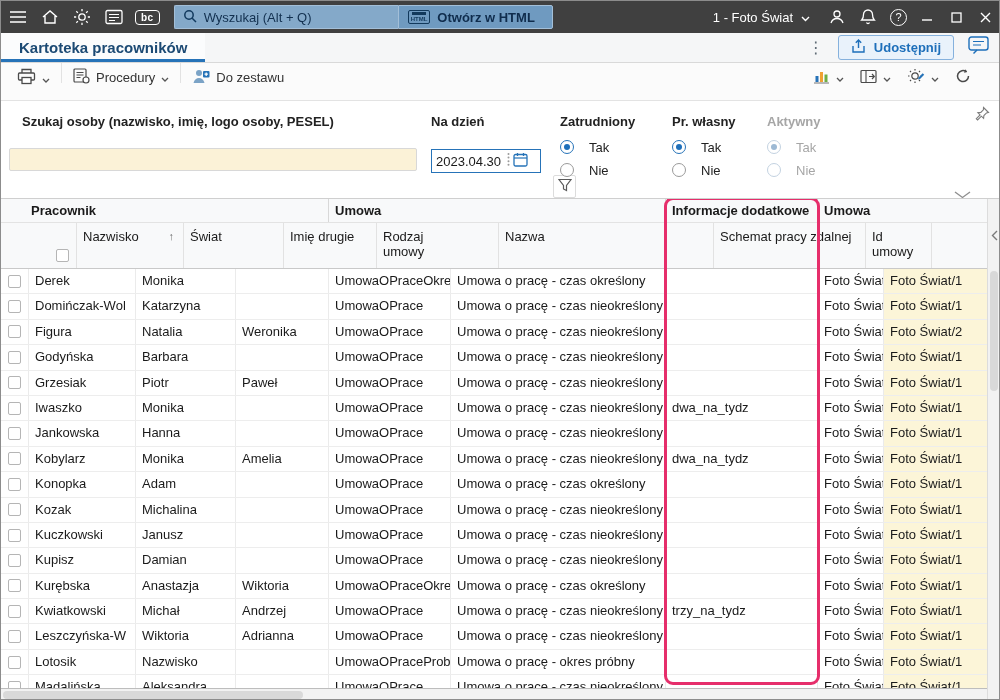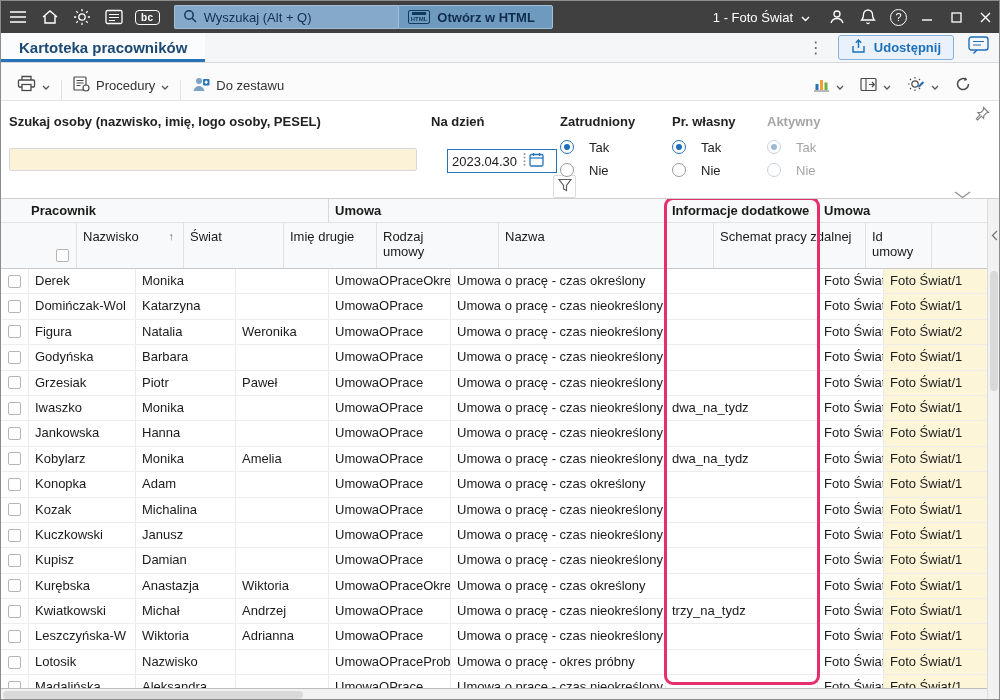--- a/index.html
+++ b/index.html
@@ -41,33 +41,33 @@
   .tab { position:relative; display:flex; align-items:center; padding:0 18px;
     font-size:15px; font-weight:bold; color:#1c4a74; cursor:pointer; background:#fbfcfd; }
   .tab .underline { position:absolute; left:0; right:0; bottom:0; height:3px; background:#2673b8; }
   .tab-right { margin-left:auto; display:flex; align-items:center; gap:14px; padding-right:10px; }
   .kebab { font-size:16px; color:#5f6b76; cursor:pointer; line-height:1; }
   .share-btn { display:flex; align-items:center; gap:8px; height:25px; padding:0 12px;
     background:#e9f2fb; border:1px solid #85b1dd; border-radius:3px; color:#1d6fba;
     font-size:13px; font-weight:bold; cursor:pointer; }
   
   .toolbar { height:38px; background:#fbfbfb; border-bottom:1px solid #e3e3e3;
-    display:flex; align-items:flex-end; padding:0 8px 0 10px; }
+    display:flex; align-items:flex-start; padding:0 8px 0 10px; }
   .tbtn { display:inline-flex; align-items:center; gap:6px; padding:5px 6px; border-radius:3px;
     font-size:13px; color:#333; cursor:pointer; }
   .tdiv { width:1px; height:20px; background:#e2e2e2; margin:0 5px; }
   .tool-right { margin-left:auto; display:flex; align-items:center; gap:4px; padding-right:14px; }
   
   .filterpanel { position:relative; height:97px; background:#fff; }
   .f-label { position:absolute; font-size:13px; font-weight:bold; color:#222; }
   .f-search-input { position:absolute; left:8px; top:47px; width:408px; height:23px;
     background:#fbf2d7; border:1px solid #d8d8d8; border-radius:2px; font-size:13px; padding:0 6px;
     font-family:"Liberation Sans",sans-serif; }
   .date-field { position:absolute; left:430px; top:48px; width:110px; height:24px;
-    border:1px solid #2673b8; background:#fff; display:flex; align-items:center; padding:0 4px; gap:3px;margin-left:16px; }
+    border:1px solid #2673b8; background:#fff; display:flex; align-items:center; padding:0 4px; gap:3px; }
   .date-field input { border:none; outline:none; width:68px; font-size:13px; color:#1a1a1a;
     font-family:"Liberation Sans",sans-serif; }
   .funnel-btn { position:absolute; left:552px; top:74px; width:23px; height:23px;
     border:1px solid #dcdcdc; border-radius:2px; background:#fff; display:flex;
     align-items:center; justify-content:center; cursor:pointer; }
   .radio-group { position:absolute; top:13px; }
   .rg-label { font-size:13px; font-weight:bold; color:#222; margin-bottom:9px; }
   .radio-row { display:flex; align-items:center; gap:15px; height:18px; margin-bottom:5px; cursor:pointer; }
   .radio { width:14px; height:14px; border-radius:50%; border:1px solid #9a9a9a; background:#fff;
     position:relative; flex:0 0 auto; }
@@ -327,21 +327,21 @@
           <svg width="16" height="16" viewBox="0 0 16 16">
               <path d="M13.5 8a5.5 5.5 0 1 1-2-4.2" fill="none" stroke="#4a4a4a" stroke-width="1.5"></path>
               <path d="M10.6 1.2l1.4 2.9-3.1.6z" fill="#4a4a4a"></path>
             </svg>
         </span>
       </span>
     </div>
   </div>
 
   <div class="filterpanel">
-    <span class="f-label" style="left:8px;top:13px">Szukaj osoby (nazwisko, imię, logo osoby, PESEL)</span>
+    <span class="f-label" style="left:21px;top:13px">Szukaj osoby (nazwisko, imię, logo osoby, PESEL)</span>
     <input class="f-search-input" value="" style="">
 
     <span class="f-label" style="left:430px;top:13px">Na dzień</span>
     <div class="date-field">
       <input readonly="" value="2023.04.30" style="">
       <span>
         <svg width="3" height="15" viewBox="0 0 3 15">
             <circle cx="1.5" cy="2" r="1" fill="#9a9a9a"></circle>
             <circle cx="1.5" cy="5.6" r="1" fill="#9a9a9a"></circle>
             <circle cx="1.5" cy="9.2" r="1" fill="#9a9a9a"></circle>

